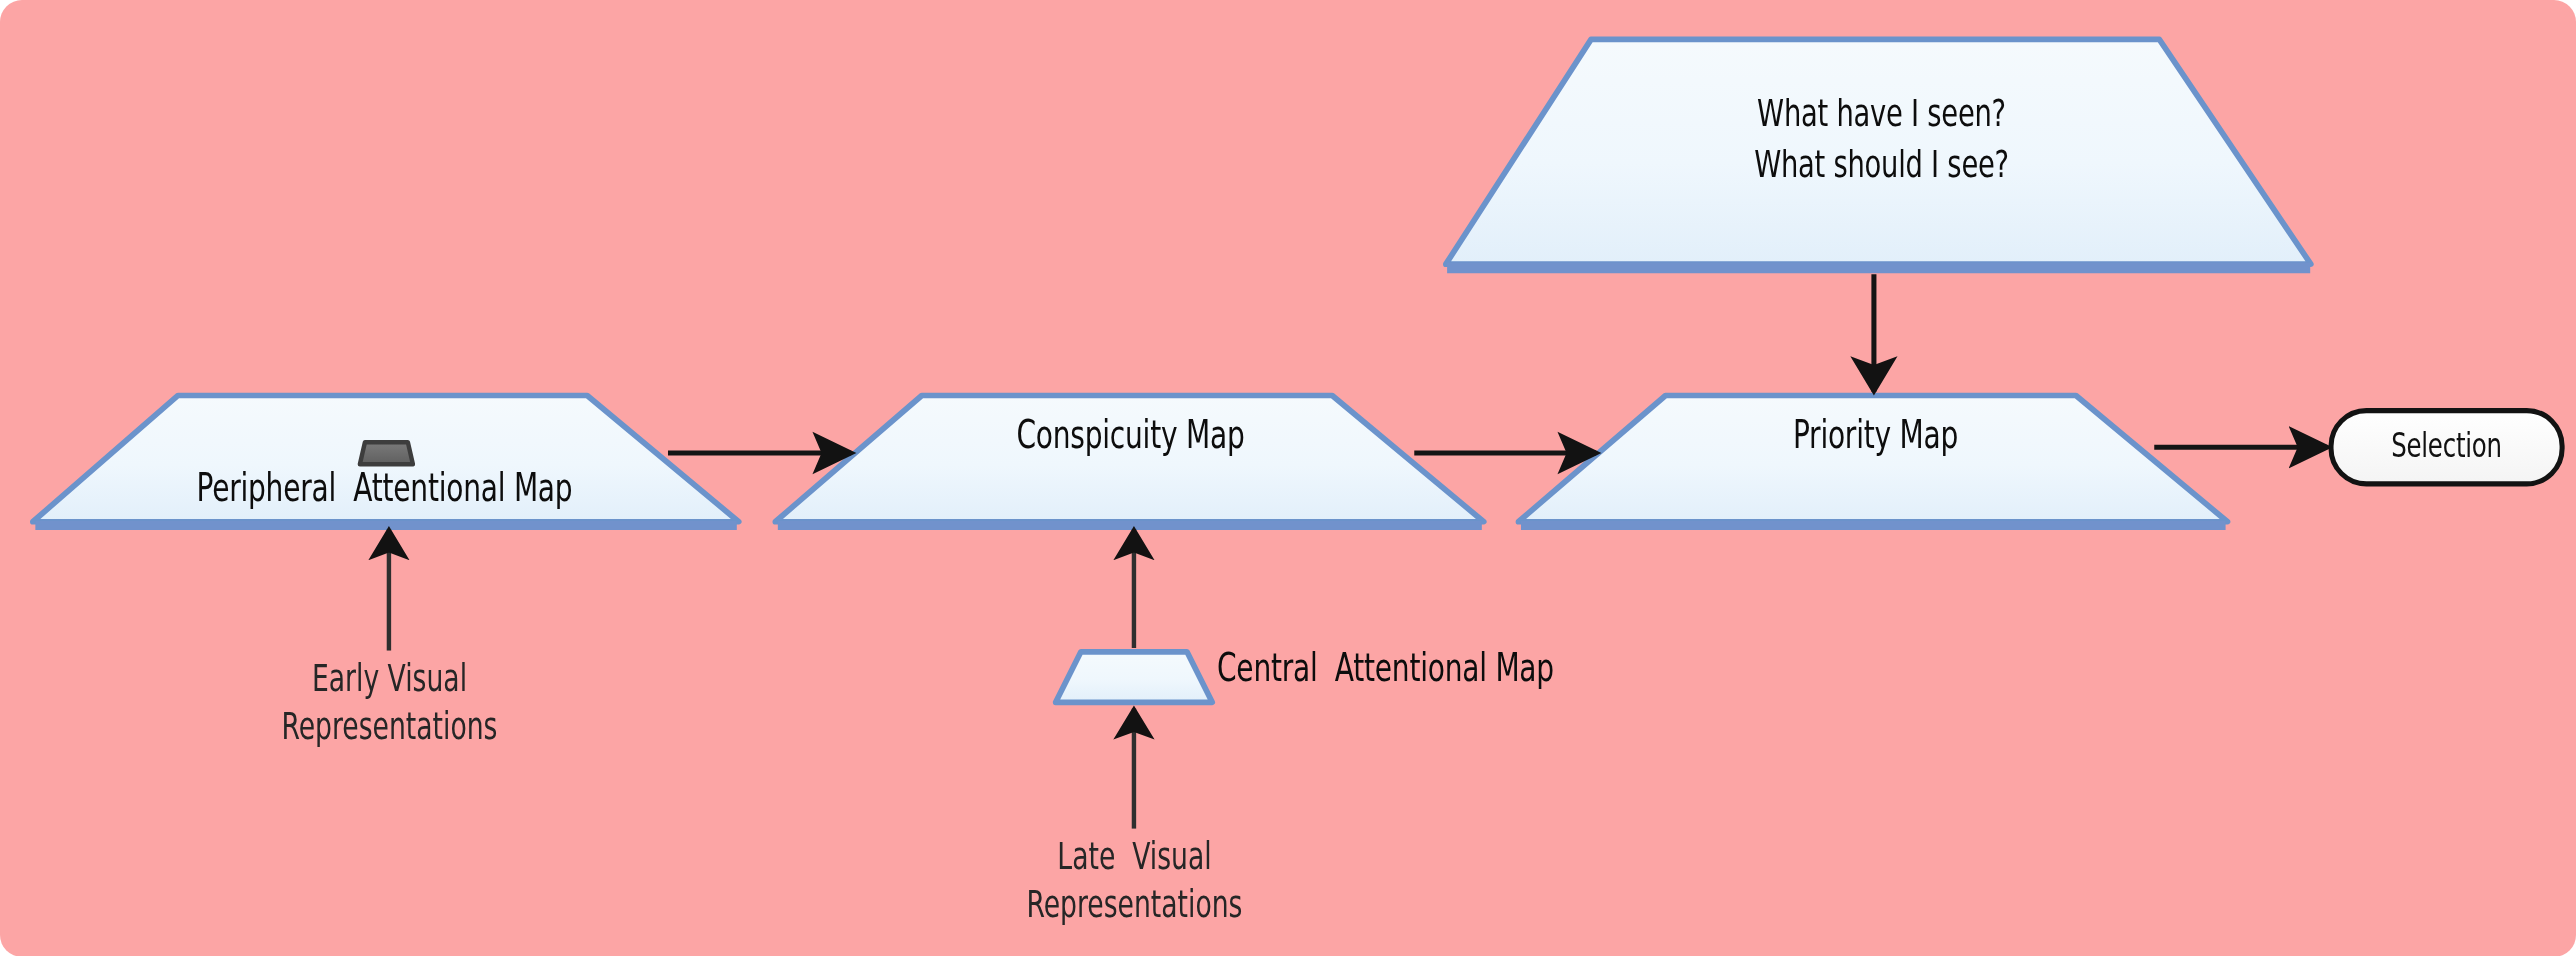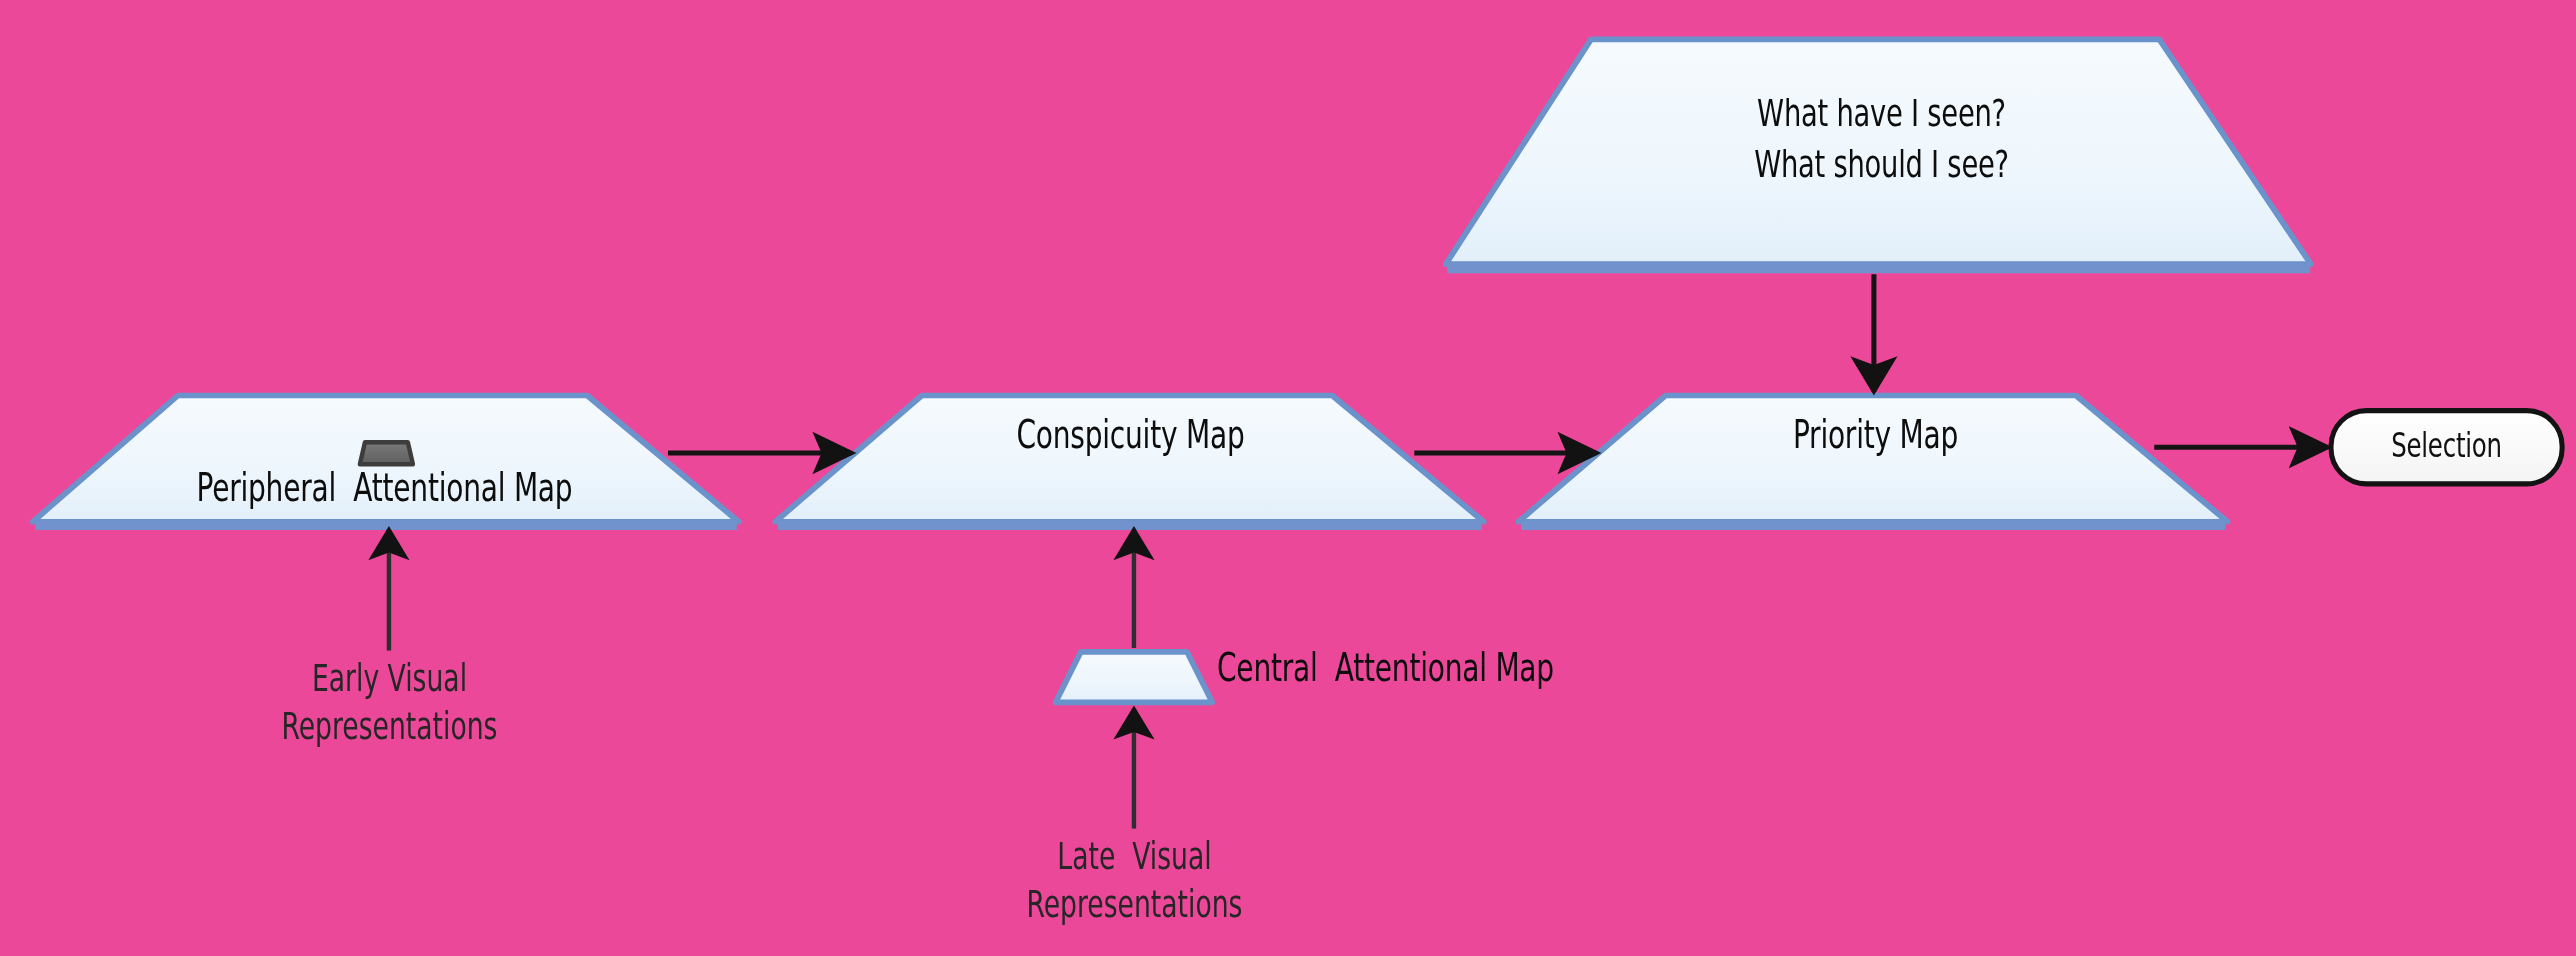--- a/index.html
+++ b/index.html
@@ -1,21 +1,22 @@
 <!DOCTYPE html>
 <html style="font-size:10px"><head>
 <meta charset="utf-8">
 <style>
   html,body{margin:0;padding:0;background:#ffffff;}
   #stage{
     position:relative;
     width:2576px;height:957px;
-    background:#ec4899;
+    background:#fca5a5;
     font-family:"DejaVu Sans","Liberation Sans",sans-serif;
     overflow:hidden;
+    border-radius:22px;
   }
   #svg-layer{position:absolute;left:0;top:0;width:2576px;height:957px;}
   .lbl{
     position:absolute;
     color:#0d0d0d;
     font-family:"DejaVu Sans Condensed","Liberation Sans Narrow","DejaVu Sans","Liberation Sans",sans-serif;
     font-weight:400;
     white-space:pre;
     letter-spacing:-0.3px;
     text-align:center;

